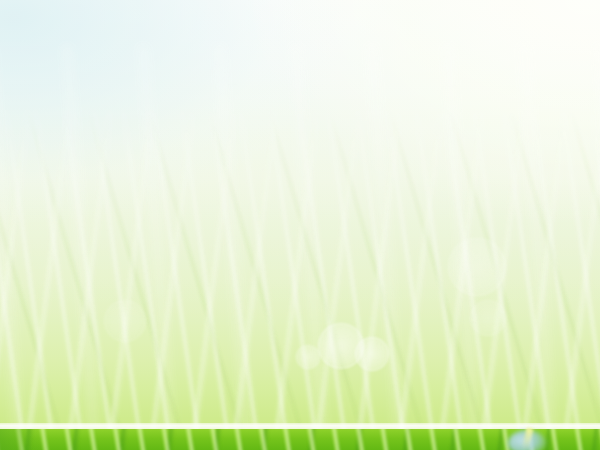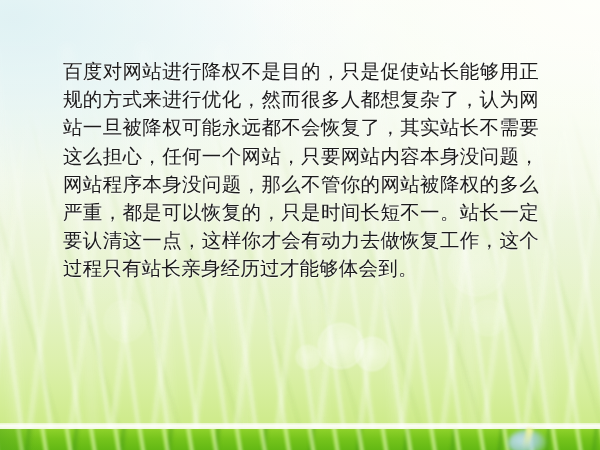--- a/index.html
+++ b/index.html
@@ -256,15 +256,14 @@
   <div class="veil"></div>
 
   <div class="band-light"></div>
   <div class="band">
     <div class="band-streaks"></div>
     <div class="band-dark-left"></div>
   </div>
   <div class="band-blue-dot"></div>
   <div class="band-yellow-streak"></div>
 
-  <div class="text-block">百度对网站进行降权不是目的，只是促使站长能够用正规的方式来进行优化，然而很多人都想复杂了，认为网站一旦被降权可能永远都不会恢复了，其实站长不需要这么担心，任何一个网站，只要网站内容本身没问题，网站程序本身没问题，那么不管你的网站被降权的多么严重，都是可以恢复的，只是时间长短不一。站长一定要认清这一点，这样你才会有动力去做恢复工作，这个过程只有站长亲身经历过才能够体会到。</div>
 
 </div>
 
 </body></html>

